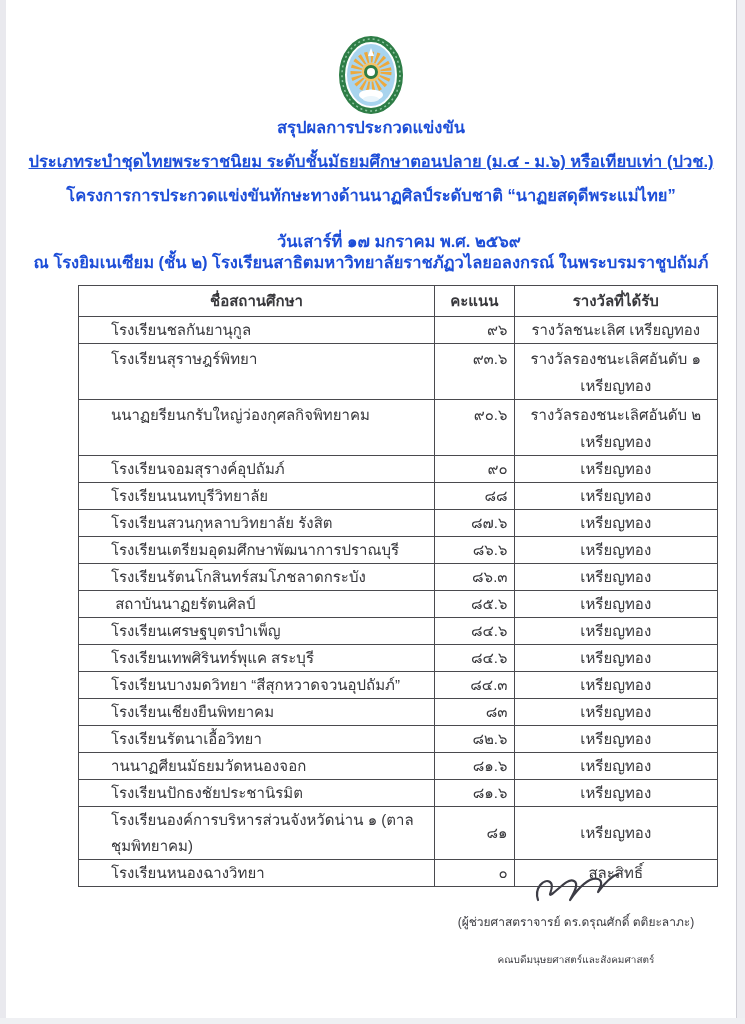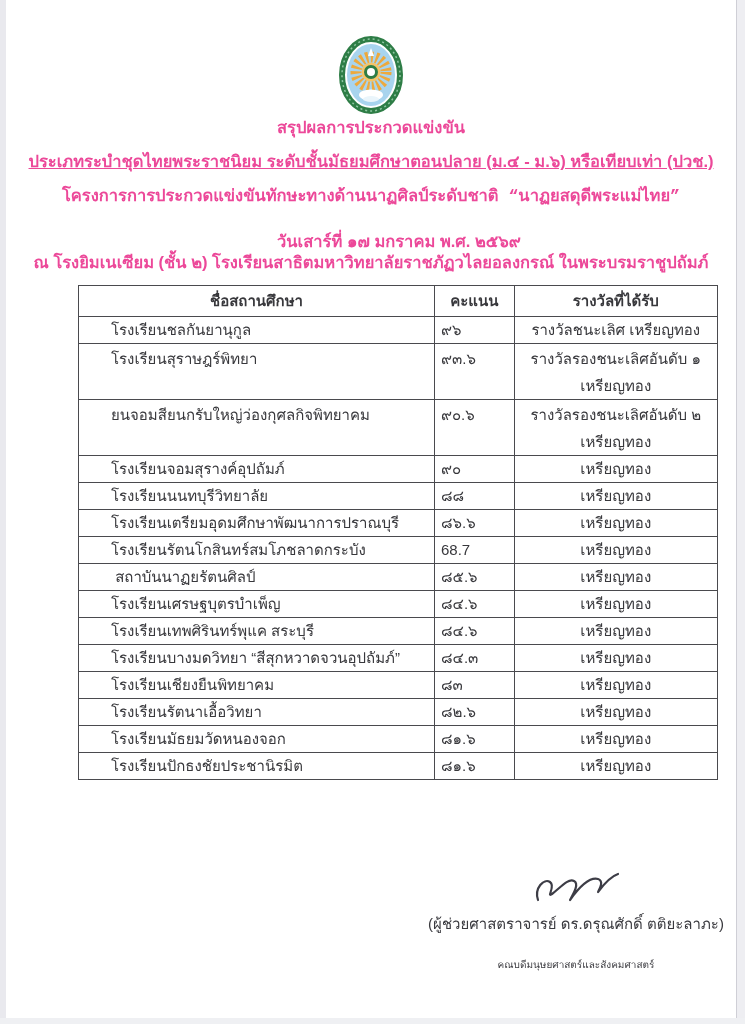--- a/index.html
+++ b/index.html
@@ -11,25 +11,25 @@
   }
   .photo-edge-left{position:absolute;left:0;top:0;width:6px;height:1024px;background:#e9e9ee;}
   .photo-edge-right{position:absolute;right:0;top:0;width:8px;height:1024px;background:#eeeef2;border-left:1px solid #cfcfd6;}
   .photo-edge-bottom{position:absolute;left:0;bottom:0;width:745px;height:6px;background:#eff0f3;}
   .page{position:absolute;left:6px;top:0;width:730px;height:1018px;background:#ffffff;}
 
   .emblem{position:absolute;left:50%;top:36px;transform:translateX(-50%);}
 
   .title-line{
     position:absolute;left:0;width:730px;text-align:center;
-    font-weight:bold;font-size:16.5px;color:#ec4899;letter-spacing:0;
+    font-weight:bold;font-size:16.5px;color:#1d4ed8;letter-spacing:0;
   }
   .t1{top:114px;}
   .t2{top:148px;text-decoration:underline;}
-  .t3{top:182px;font-family:Liberation Mono, monospace;}
+  .t3{top:182px;}
   .t4{top:228px;padding-left:28px;}
   .t5{top:249px;}
 
   table.results{
     position:absolute;left:72px;top:285px;
     border-collapse:collapse;table-layout:fixed;
     width:640px;
   }
   .results th,.results td{
     border:1.6px solid #4a4a4e;
@@ -39,30 +39,30 @@
   }
   .results th{
     height:30px;font-weight:bold;text-align:center;color:#38383c;
     line-height:28px;
   }
   .col-school{width:322px;}
   .col-score{width:72px;}
   .col-award{width:184px;}
   .results td{height:26px;line-height:26px;vertical-align:middle;color:#38383c;}
   .results td.school{text-align:left;white-space:pre-wrap;padding-left:32px;}
-  .results td.score{text-align:left;}
+  .results td.score{text-align:right;}
   .results td.award{text-align:center;white-space:pre-line;}
   .results tr.tall td{height:54px;vertical-align:top;line-height:27px;padding-top:1px;}
 
   .sign-block{
     position:absolute;left:420px;top:870px;width:300px;
     text-align:center;
   }
   .sign-scribble{display:block;margin:0 auto 2px auto;}
-  .sign-name{font-size:15px;color:#3a3a3f;}
+  .sign-name{font-size:12px;color:#3a3a3f;}
   .sign-title{font-size:10px;color:#3a3a3f;margin-top:21px;}
 </style>
 </head>
 <body>
 
 <div class="photo-edge-left"></div>
 <div class="photo-edge-right"></div>
 <div class="photo-edge-bottom"></div>
 
 <div class="page">
@@ -108,43 +108,48 @@
           <td class="score">๙๖</td>
           <td class="award">รางวัลชนะเลิศ เหรียญทอง</td>
         </tr>
         <tr class="tall">
           <td class="school">โรงเรียนสุราษฎร์พิทยา</td>
           <td class="score">๙๓.๖</td>
           <td class="award">รางวัลรองชนะเลิศอันดับ ๑
 เหรียญทอง</td>
         </tr>
         <tr class="tall">
-          <td class="school">ยนจอมสียนกรับใหญ่ว่องกุศลกิจพิทยาคม</td>
+          <td class="school">นนาฏยรียนกรับใหญ่ว่องกุศลกิจพิทยาคม</td>
           <td class="score">๙๐.๖</td>
           <td class="award">รางวัลรองชนะเลิศอันดับ ๒
 เหรียญทอง</td>
         </tr>
         <tr>
           <td class="school">โรงเรียนจอมสุรางค์อุปถัมภ์</td>
           <td class="score">๙๐</td>
           <td class="award">เหรียญทอง</td>
         </tr>
         <tr>
           <td class="school">โรงเรียนนนทบุรีวิทยาลัย</td>
           <td class="score">๘๘</td>
           <td class="award">เหรียญทอง</td>
         </tr>
         <tr>
+          <td class="school">โรงเรียนสวนกุหลาบวิทยาลัย รังสิต</td>
+          <td class="score">๘๗.๖</td>
+          <td class="award">เหรียญทอง</td>
+        </tr>
+        <tr>
           <td class="school">โรงเรียนเตรียมอุดมศึกษาพัฒนาการปราณบุรี</td>
           <td class="score">๘๖.๖</td>
           <td class="award">เหรียญทอง</td>
         </tr>
         <tr>
           <td class="school">โรงเรียนรัตนโกสินทร์สมโภชลาดกระบัง</td>
-          <td class="score">68.7</td>
+          <td class="score">๘๖.๓</td>
           <td class="award">เหรียญทอง</td>
         </tr>
         <tr>
           <td class="school"> สถาบันนาฏยรัตนศิลป์</td>
           <td class="score">๘๕.๖</td>
           <td class="award">เหรียญทอง</td>
         </tr>
         <tr>
           <td class="school">โรงเรียนเศรษฐบุตรบำเพ็ญ</td>
           <td class="score">๘๔.๖</td>
@@ -164,28 +169,38 @@
           <td class="school">โรงเรียนเชียงยืนพิทยาคม</td>
           <td class="score">๘๓</td>
           <td class="award">เหรียญทอง</td>
         </tr>
         <tr>
           <td class="school">โรงเรียนรัตนาเอื้อวิทยา</td>
           <td class="score">๘๒.๖</td>
           <td class="award">เหรียญทอง</td>
         </tr>
         <tr>
-          <td class="school">โรงเรียนมัธยมวัดหนองจอก</td>
+          <td class="school">านนาฏศียนมัธยมวัดหนองจอก</td>
           <td class="score">๘๑.๖</td>
           <td class="award">เหรียญทอง</td>
         </tr>
         <tr>
           <td class="school">โรงเรียนปักธงชัยประชานิรมิต</td>
           <td class="score">๘๑.๖</td>
           <td class="award">เหรียญทอง</td>
+        </tr>
+        <tr>
+          <td class="school">โรงเรียนองค์การบริหารส่วนจังหวัดน่าน ๑ (ตาลชุมพิทยาคม)</td>
+          <td class="score">๘๑</td>
+          <td class="award">เหรียญทอง</td>
+        </tr>
+        <tr>
+          <td class="school">โรงเรียนหนองฉางวิทยา</td>
+          <td class="score">๐</td>
+          <td class="award">สละสิทธิ์</td>
         </tr>
       </tbody>
   </table>
 
   <div class="sign-block">
     <svg class="sign-scribble" width="96" height="40" viewBox="0 0 96 40">
       <path d="M10 30 C6 18 16 8 22 12 C28 16 18 28 24 24 C32 18 40 8 46 11 C52 14 44 26 42 30 C52 16 62 7 70 9 C76 11 72 18 70 22 C76 14 84 6 90 4" fill="none" stroke="#3d3d46" stroke-width="2.2" stroke-linecap="round" stroke-linejoin="round"></path>
     </svg>
     <div class="sign-name">(ผู้ช่วยศาสตราจารย์ ดร.ดรุณศักดิ์ ตติยะลาภะ)</div>
     <div class="sign-title">คณบดีมนุษยศาสตร์และสังคมศาสตร์</div>

